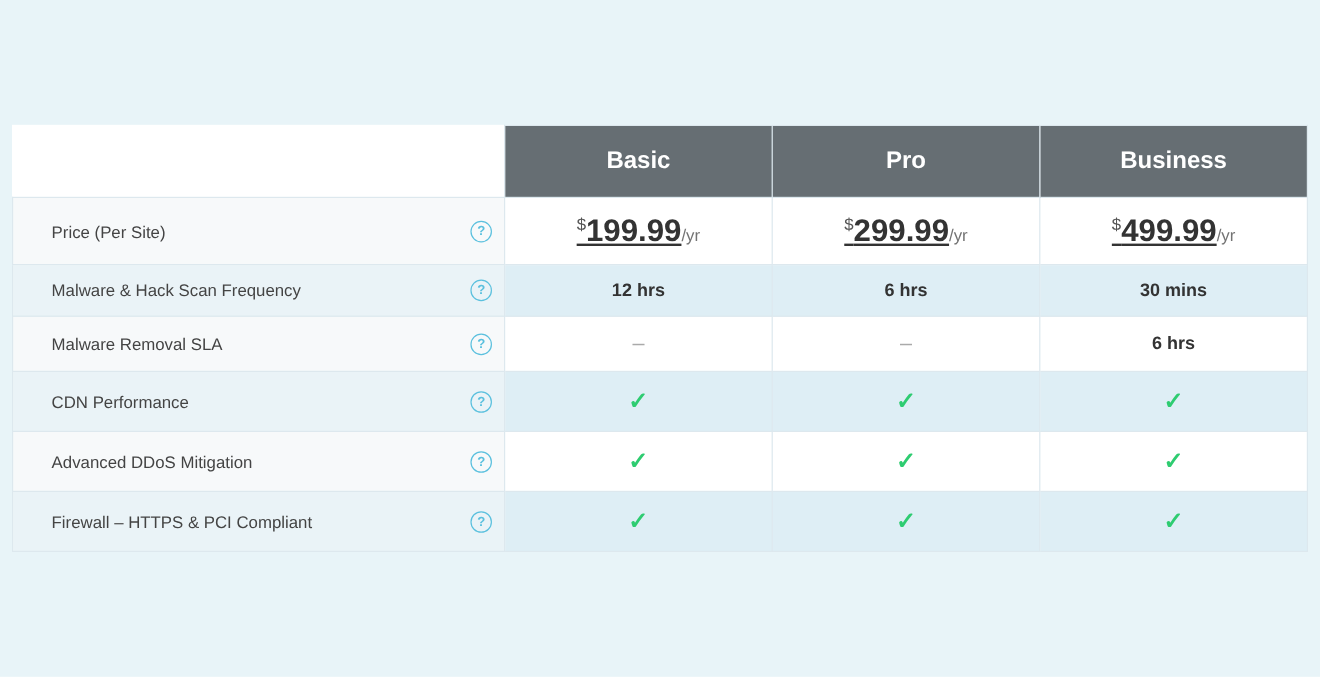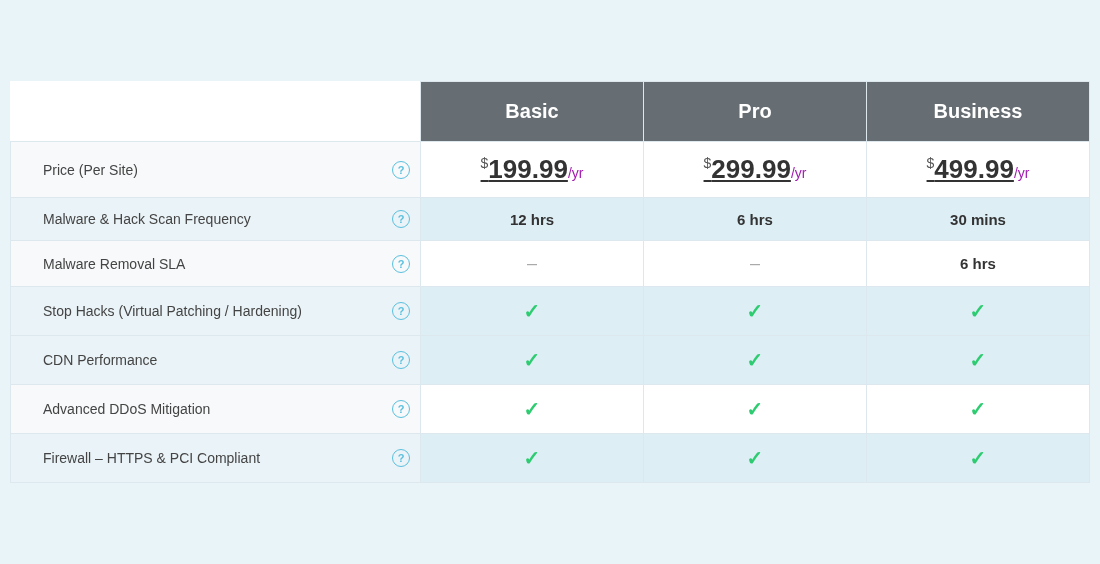--- a/index.html
+++ b/index.html
@@ -41,21 +41,21 @@
       text-decoration: underline;
     }
     .price-sup {
       font-size: 14px;
       font-weight: normal;
       vertical-align: super;
       color: #555;
     }
     .price-per {
       font-size: 14px;
-      color: #a21caf;
+      color: #737373;
     }
     
     .feature-row td {
       padding: 12px 10px;
       font-size: 14px;
       color: #444;
     }
     .feature-row.alt td {
       background: #deeef5;
     }
@@ -157,31 +157,20 @@
       <span class="info-icon">?</span>
     </div>
   </td>
         <td class="plan-col" style="text-align: center;"><span class="dash-icon">–</span></td>
         <td class="plan-col" style="text-align: center;"><span class="dash-icon">–</span></td>
         <td class="plan-col" style="text-align: center;"><span class="value-text">6 hrs</span></td>
       </tr>
       <tr class="feature-row alt">
         <td class="feature-col">
     <div class="feature-label-wrap">
-      <span class="feature-text">Stop Hacks (Virtual Patching / Hardening)</span>
-      <span class="info-icon">?</span>
-    </div>
-  </td>
-        <td class="plan-col" style="text-align: center;"><span class="check-icon">✓</span></td>
-        <td class="plan-col" style="text-align: center;"><span class="check-icon">✓</span></td>
-        <td class="plan-col" style="text-align: center;"><span class="check-icon">✓</span></td>
-      </tr>
-      <tr class="feature-row alt">
-        <td class="feature-col">
-    <div class="feature-label-wrap">
       <span class="feature-text">CDN Performance</span>
       <span class="info-icon">?</span>
     </div>
   </td>
         <td class="plan-col" style="text-align: center;"><span class="check-icon">✓</span></td>
         <td class="plan-col" style="text-align: center;"><span class="check-icon">✓</span></td>
         <td class="plan-col" style="text-align: center;"><span class="check-icon">✓</span></td>
       </tr>
       <tr class="feature-row">
         <td class="feature-col">

